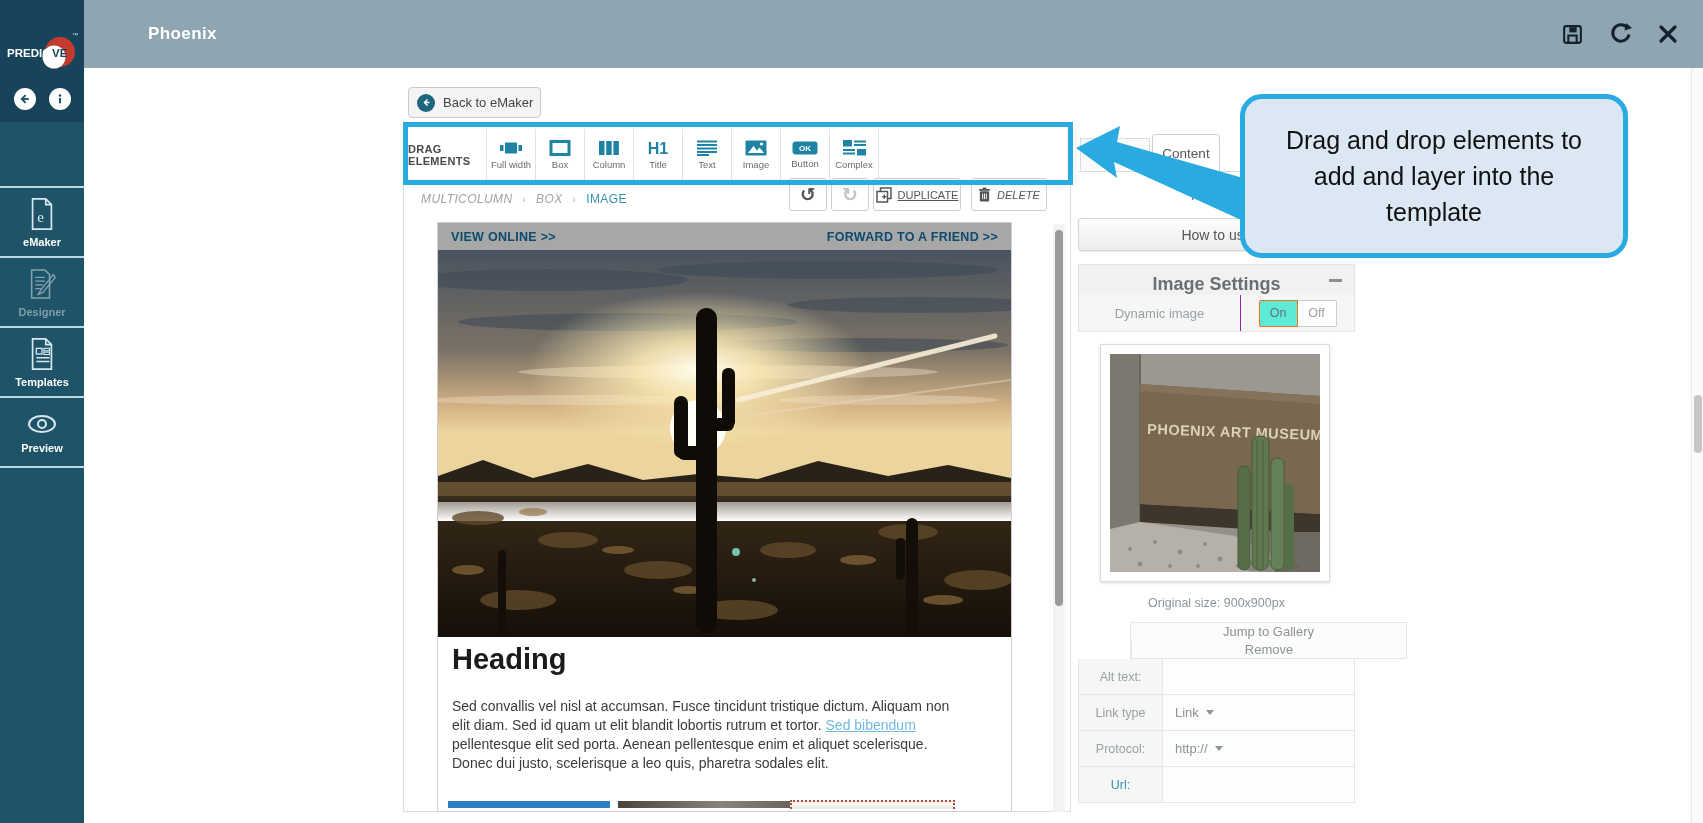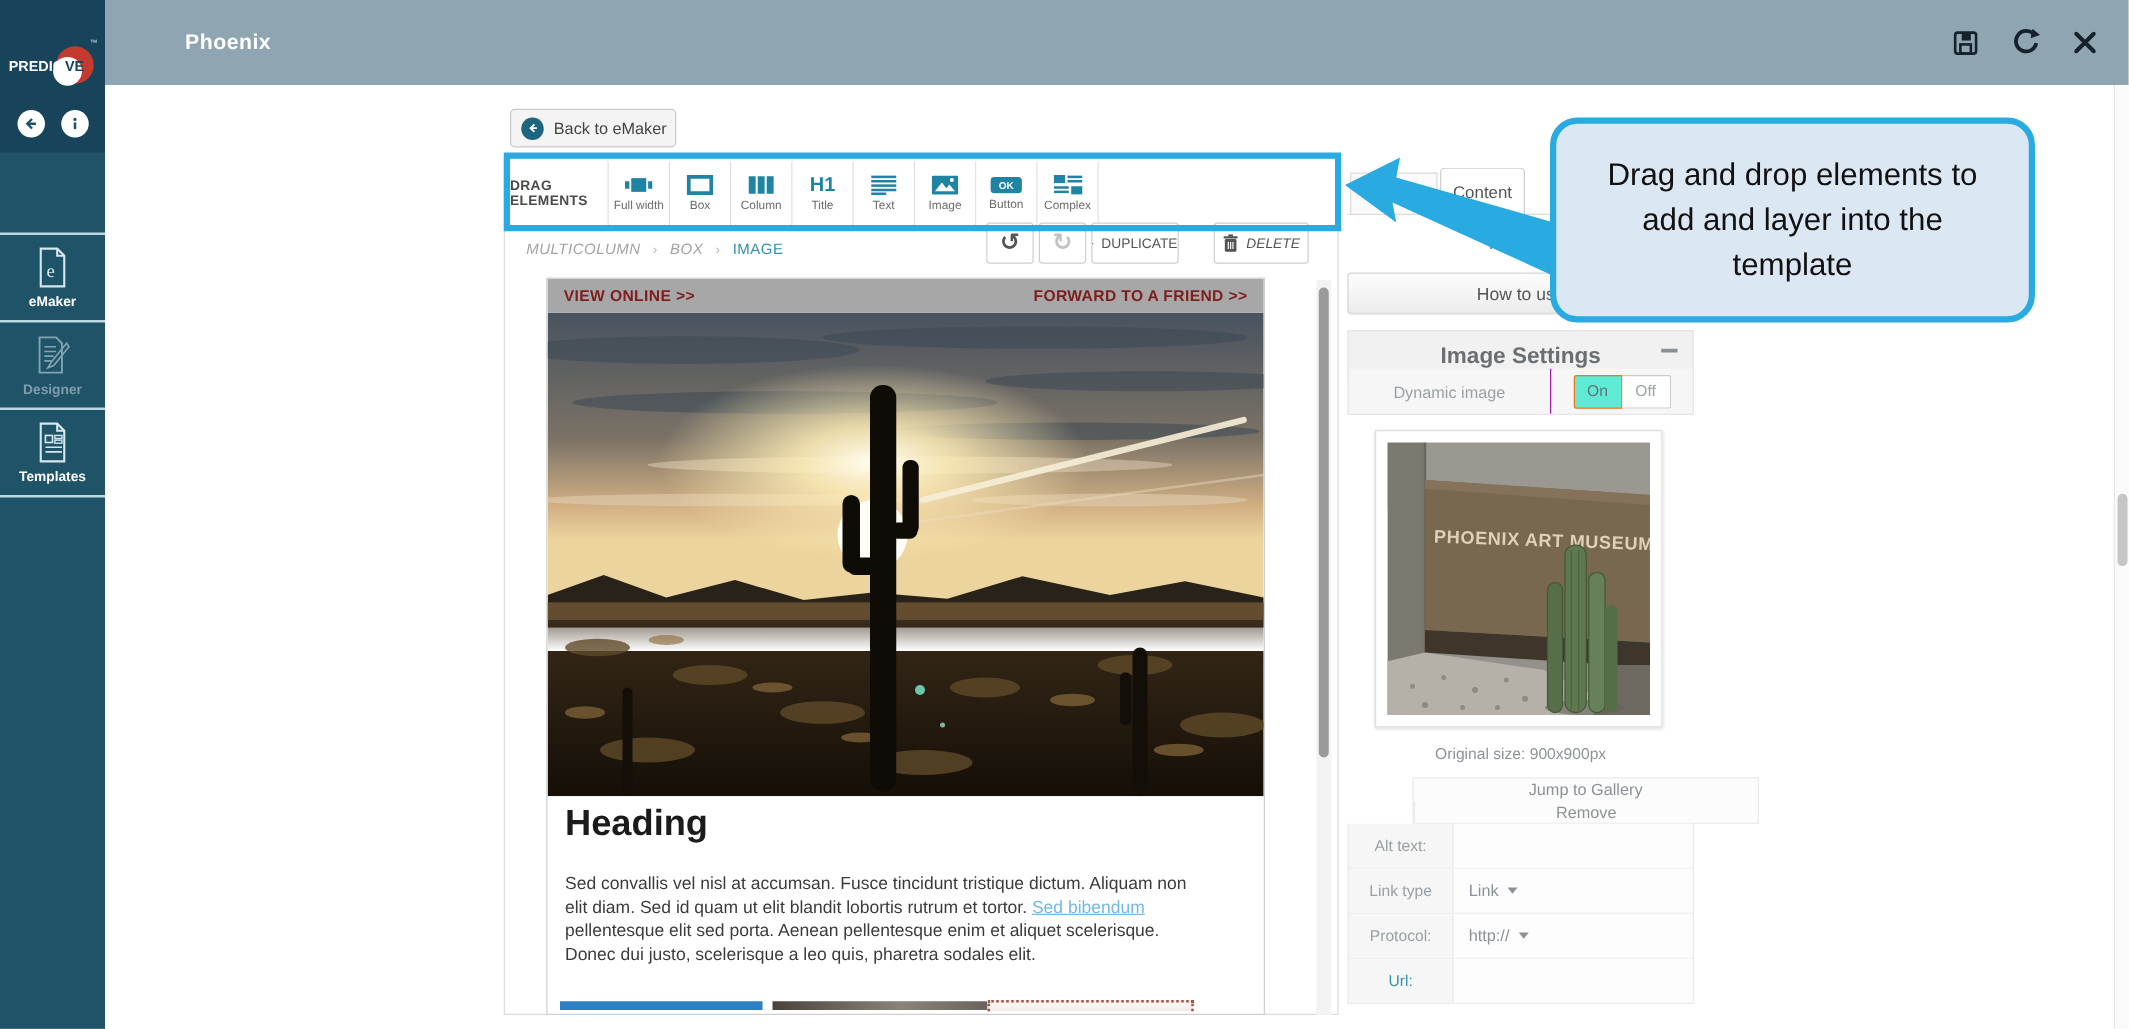--- a/index.html
+++ b/index.html
@@ -58,27 +58,27 @@
   .crumb { color:#a3a3a3;font-style:italic; }
   .crumb-sep { color:#b5b5b5; margin:0 6px; font-size:11px; }
   .crumb-last { color:#3292ad; }
 
   .act-btn { position:absolute; top:178px; height:33px; background:#fff; border:1px solid #cfcfcf;
              border-radius:3px; display:flex; align-items:center; justify-content:center; gap:6px;
              cursor:pointer; font-size:11px; color:#555; }
   .icon-font { font-family:"DejaVu Sans", sans-serif; font-size:19px; font-weight:bold; line-height:19px; }
   .undo-btn { left:789px; width:38px; color:#555; }
   .redo-btn { left:831px; width:38px; color:#c3c3c3; }
-  .dup-btn  { left:873px; width:70px; }
+  .dup-btn  { left:873px; width:88px;text-decoration:underline; }
   .del-btn  { left:971px; width:76px;font-style:italic; }
 
   
   .canvas { position:absolute; left:437px; top:222px; width:575px; height:590px;
             border:1px solid #cfcfcf; background:#fff; overflow:hidden; }
-  .mail-head { height:27px; background:#a7a7a7; color:#7f1d1d; display:flex; align-items:center;
+  .mail-head { height:27px; background:#a7a7a7; color:#0c4a6e; display:flex; align-items:center;
                justify-content:space-between; padding:0 13px; font-size:12.5px; font-weight:bold;
                letter-spacing:.3px; }
   .mail-head span { cursor:pointer; }
   .hero { position:absolute; left:0; top:27px; width:573px; height:387px; cursor:pointer; }
   .mail-h1 { position:absolute; left:14px; top:420px; font-size:29px; font-weight:bold; color:#1b1b1b; }
   .mail-p { position:absolute; left:14px; top:474px; width:514px; font-size:14px; line-height:19px; color:#3b3b3b; }
   .mail-link { color:#74b9e0; text-decoration:underline; cursor:pointer; }
   .bar-blue { position:absolute; left:10px; top:578px; width:162px; height:7px; background:#2c7fc2; }
   .bar-img  { position:absolute; left:180px; top:578px; width:172px; height:7px;
               background:linear-gradient(90deg,#4a433d,#8a837c 60%,#6b645e); }
@@ -221,20 +221,27 @@
       <svg width="32" height="34" viewBox="0 0 34 36">
           <path d="M7 2 h14 l6 6 v26 h-20 z" fill="none" stroke="#d7e7ee" stroke-width="1.8"></path>
           <path d="M21 2 v6 h6" fill="none" stroke="#d7e7ee" stroke-width="1.8"></path>
           <rect x="11" y="12" width="6" height="6" fill="none" stroke="#d7e7ee" stroke-width="1.4"></rect>
           <rect x="19" y="12" width="6" height="2.6" fill="none" stroke="#d7e7ee" stroke-width="1.2"></rect>
           <rect x="19" y="16" width="6" height="2.6" fill="none" stroke="#d7e7ee" stroke-width="1.2"></rect>
           <path d="M11 22 h14 M11 26 h14" stroke="#d7e7ee" stroke-width="1.4"></path>
         </svg>
       <span class="lbl">Templates</span>
     </div>
+    <div class="nav-cell nav-item">
+      <svg width="34" height="26" viewBox="0 0 34 24">
+          <ellipse cx="17" cy="12" rx="13" ry="8" fill="none" stroke="#d7e7ee" stroke-width="2"></ellipse>
+          <circle cx="17" cy="12" r="4" fill="none" stroke="#d7e7ee" stroke-width="2"></circle>
+        </svg>
+      <span class="lbl">Preview</span>
+    </div>
     <div class="nav-cell nav-fill"></div>
   </div>
 </div>
 
 <div class="editor-box"></div>
 
 <div class="back-btn">
   <span class="back-circle">
     <svg width="11" height="11" viewBox="0 0 22 22">
         <path d="M13 5 L7 11 L13 17" fill="none" stroke="#fff" stroke-width="3"></path>

